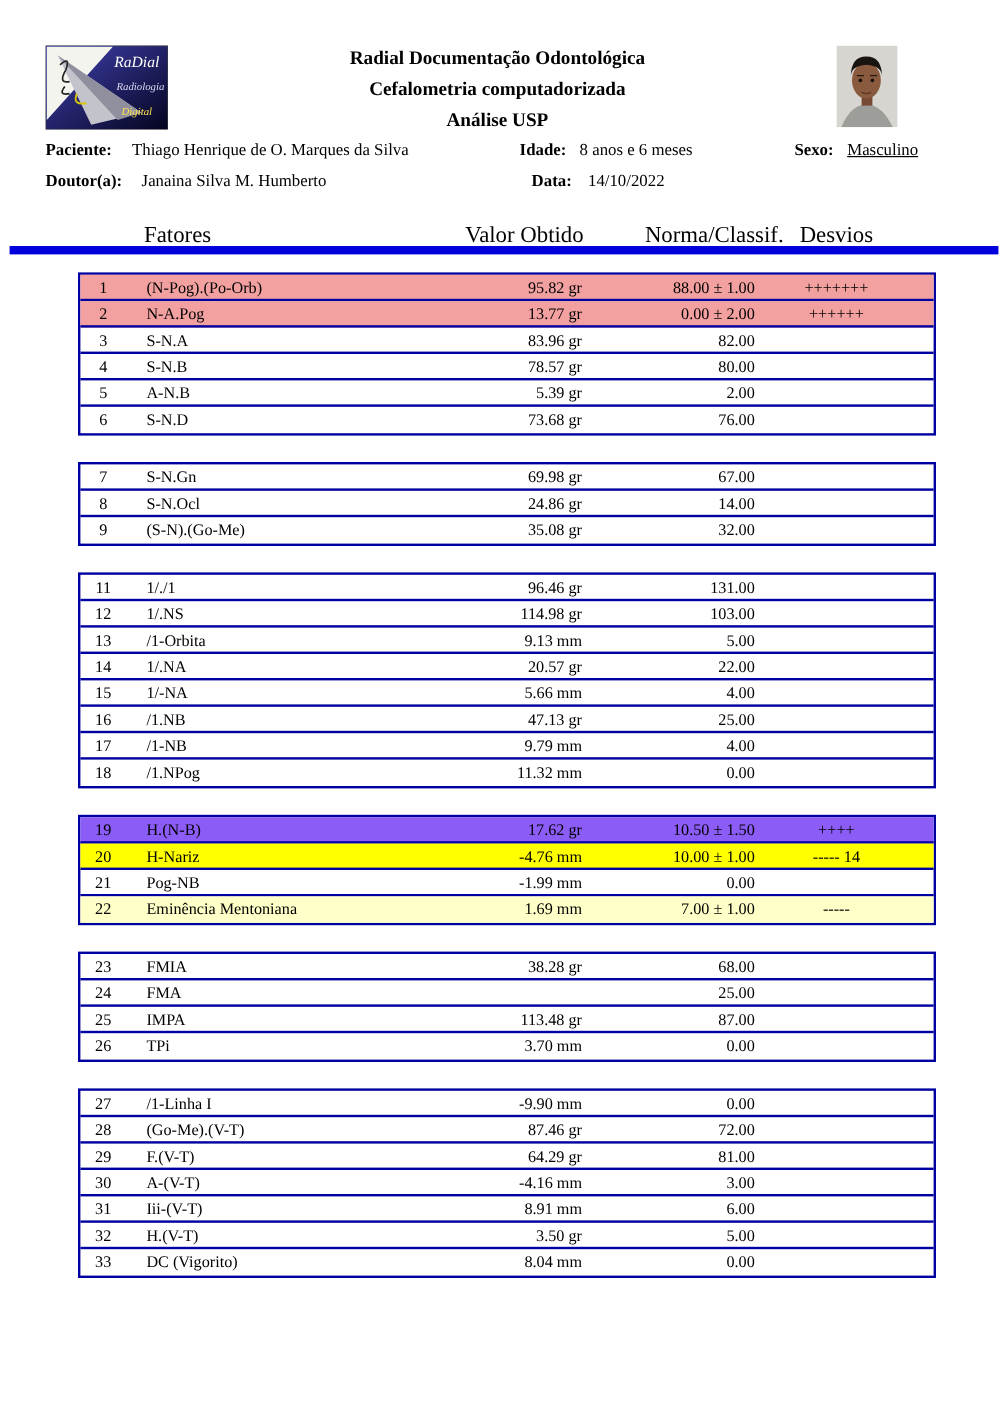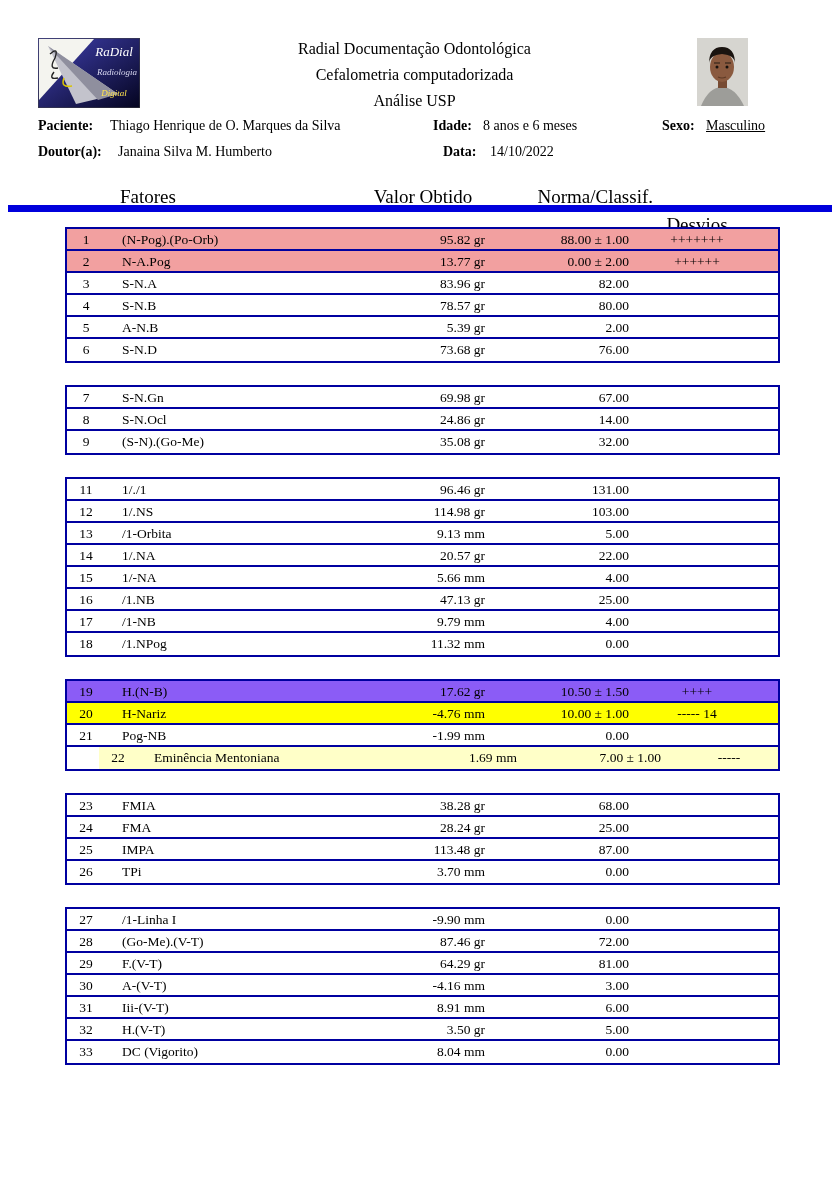--- a/index.html
+++ b/index.html
@@ -8,38 +8,38 @@
   }
   *{box-sizing:border-box;}
   html,body{margin:0;padding:0;background:#fff;}
   body{width:840px;height:1179px;font-family:"Liberation Serif", serif;color:#000;}
   .page{position:relative;width:840px;height:1179px;overflow:hidden;background:#fff;}
   .abs{position:absolute;}
 
   
   .logo{position:absolute;left:38px;top:38px;width:124px;height:70px;}
   .titles{position:absolute;left:0;top:36px;width:829px;text-align:center;
-          font-weight:normal;font-size:16px;}
+          font-weight:bold;font-size:16px;}
   .titles div{line-height:26px;}
   .photo{position:absolute;left:697px;top:38px;width:51px;height:68px;}
 
   .lbl{font-weight:bold;font-size:14px;white-space:nowrap;}
   .val{font-size:14px;white-space:nowrap;}
   .i-pac-l{left:38px;top:118px;}   .i-pac-v{left:110px;top:118px;}
   .i-ida-l{left:433px;top:118px;}  .i-ida-v{left:483px;top:118px;}
   .i-sex-l{left:662px;top:118px;}  .i-sex-v{left:706px;top:118px;text-decoration:underline;}
   .i-dou-l{left:38px;top:144px;}   .i-dou-v{left:118px;top:144px;}
   .i-dat-l{left:443px;top:144px;}  .i-dat-v{left:490px;top:144px;}
 
   
   .chead{font-size:19px;top:186px;white-space:nowrap;}
   .ch-fatores{left:120px;}
-  .ch-valor{left:363px;width:120px;text-align:center;}
+  .ch-valor{left:377px;width:120px;text-align:center;}
   .ch-norma{left:513px;width:140px;text-align:right;}
-  .ch-desv{left:647px;width:100px;text-align:center;margin-top:28px;}
+  .ch-desv{left:647px;width:100px;text-align:center;}
   .rule{position:absolute;left:8px;right:8px;top:205px;height:7px;background:var(--rule);}
 
   
   .tablewrap{position:absolute;left:65px;top:227px;width:715px;}
   .group{border:2px solid var(--tb);margin-bottom:22px;background:#fff;}
   .row{position:relative;height:22px;line-height:22px;font-size:13.5px;
        border-bottom:2px solid var(--tb);white-space:nowrap;}
   .row:last-child{border-bottom:none;}
   .c-num {position:absolute;left:6px;top:0;width:26px;text-align:center;}
   .c-fator{position:absolute;left:55px;top:0;}
@@ -250,39 +250,38 @@
           <span class="c-norma">10.00 ± 1.00</span>
           <span class="c-desv">----- 14</span>
         </div>
         <div class="row">
           <span class="c-num">21</span>
           <span class="c-valor">-1.99 mm</span>
           <span class="c-fator">Pog-NB</span>
           <span class="c-norma">0.00</span>
           <span class="c-desv"></span>
         </div>
-        <div class="row" style="background: rgb(255, 255, 200); margin-left: 32px;">
+        <div class="row" style="background: rgb(255, 255, 200);">
           <span class="c-num">22</span>
           <span class="c-valor">1.69 mm</span>
           <span class="c-fator">Eminência Mentoniana</span>
           <span class="c-norma">7.00 ± 1.00</span>
           <span class="c-desv">-----</span>
         </div>
       </div>
       <div class="group">
         <div class="row">
           <span class="c-num">23</span>
           <span class="c-valor">38.28 gr</span>
           <span class="c-fator">FMIA</span>
           <span class="c-norma">68.00</span>
           <span class="c-desv"></span>
         </div>
         <div class="row">
           <span class="c-num">24</span>
-          <span class="c-valor">28.24 gr</span>
           <span class="c-fator">FMA</span>
           <span class="c-norma">25.00</span>
           <span class="c-desv"></span>
         </div>
         <div class="row">
           <span class="c-num">25</span>
           <span class="c-valor">113.48 gr</span>
           <span class="c-fator">IMPA</span>
           <span class="c-norma">87.00</span>
           <span class="c-desv"></span>

